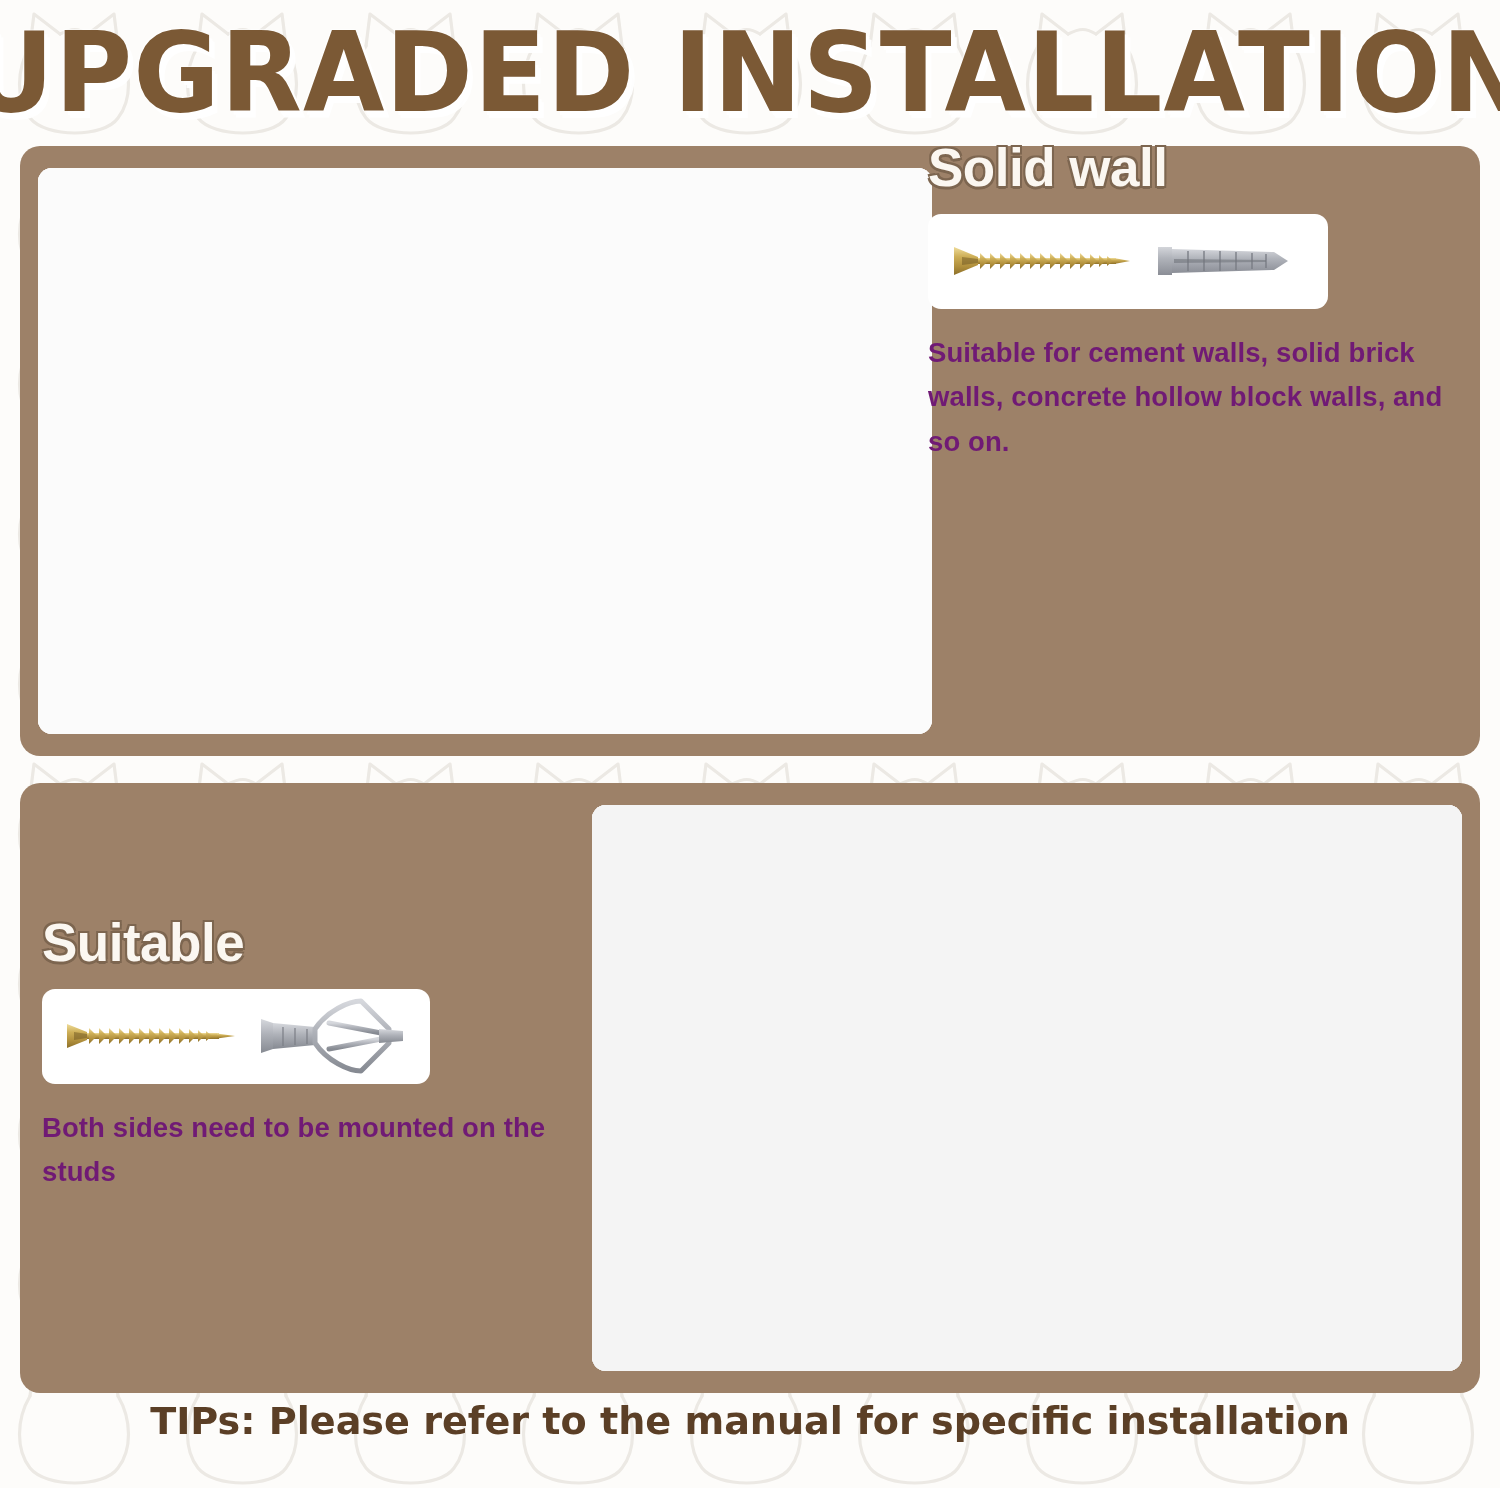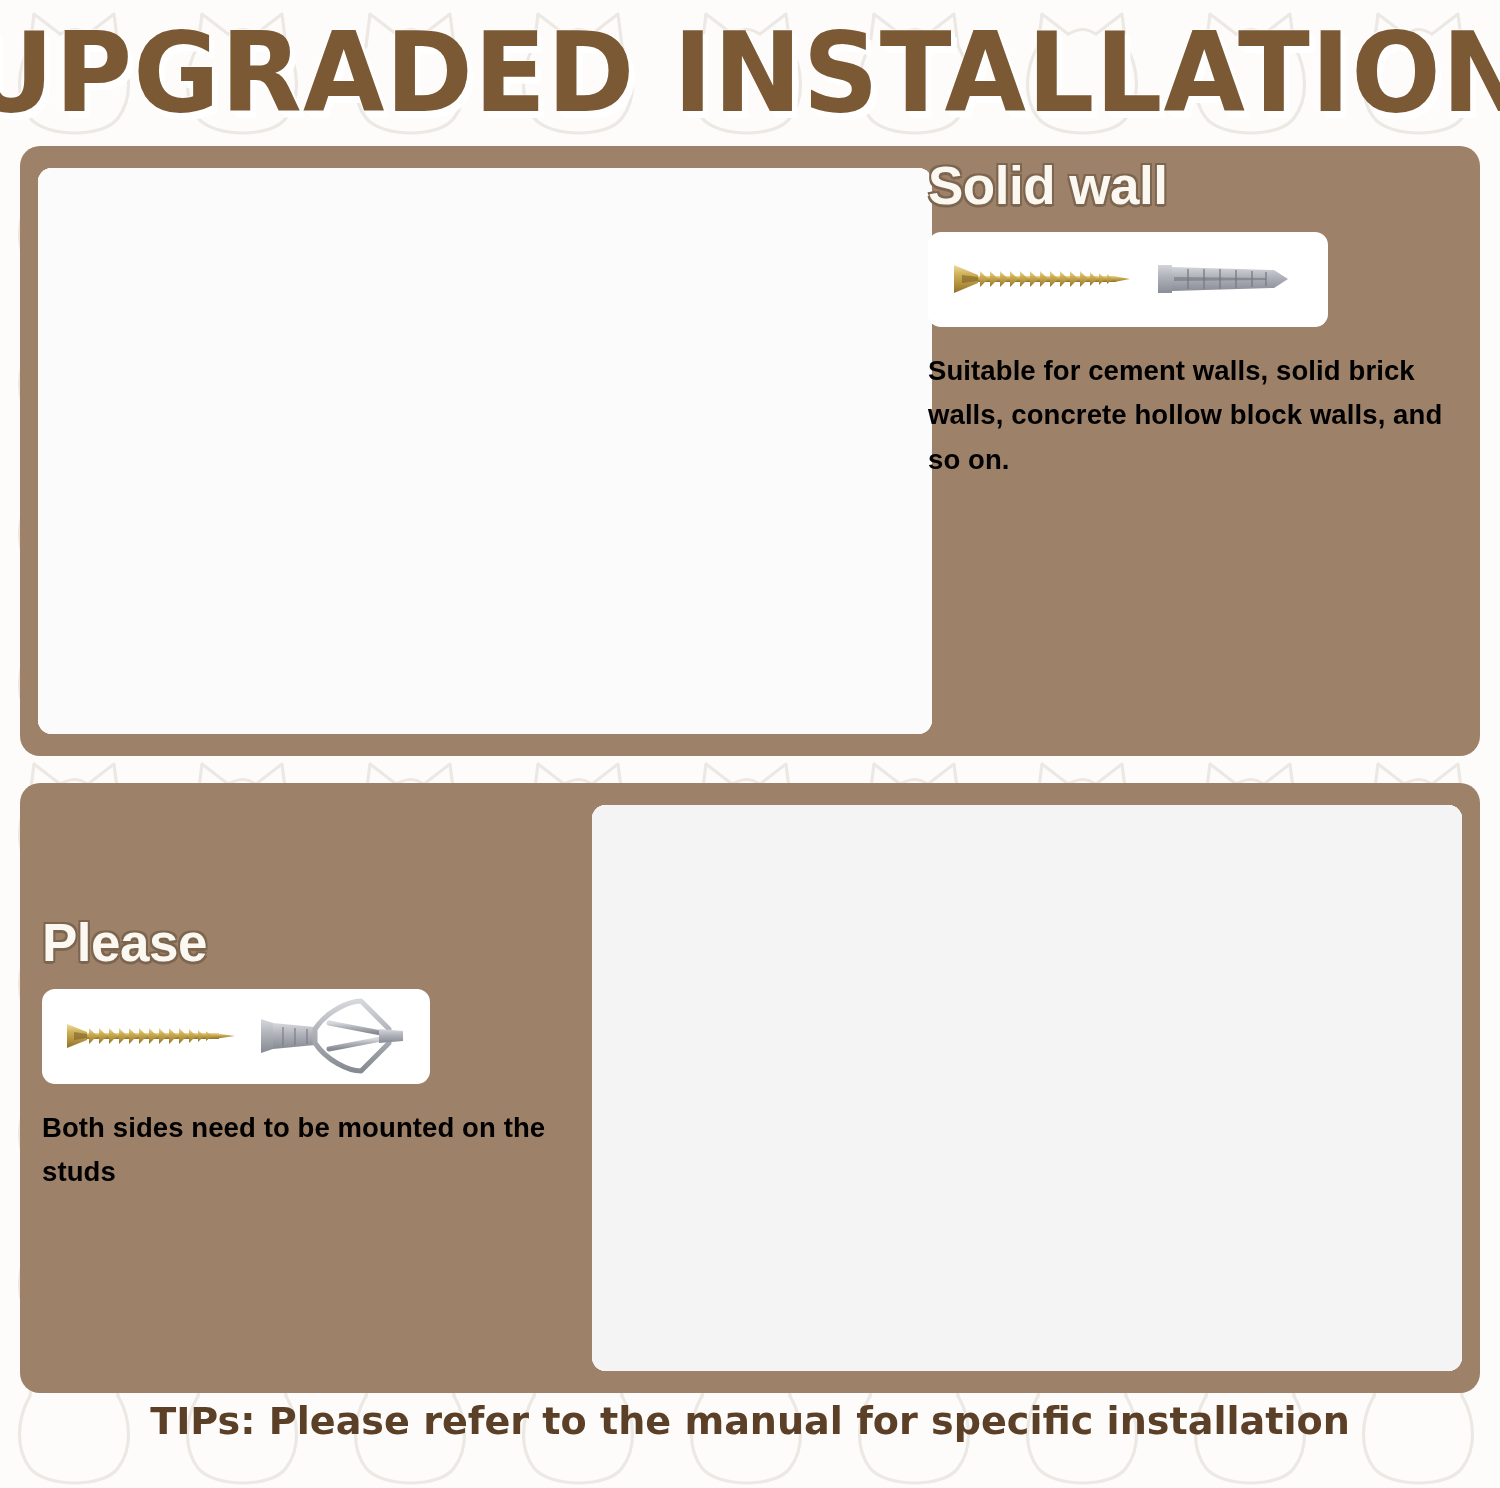--- a/index.html
+++ b/index.html
@@ -69,21 +69,21 @@
     position: absolute;
     border-radius: 14px;
     overflow: hidden;
     background: #ffffff;
   }
   #photo-solid { left: 18px; top: 22px;  width: 894px;  height: 566px; }
   #photo-dry   { left: 572px; top: 22px; width: 870px;  height: 566px; }
 
   
   .textcol { position: absolute; z-index: 4; }
-  #text-solid { left: 928px; top: 158px; width: 532px; }
+  #text-solid { left: 928px; top: 140px; width: 532px; }
   #text-dry   { left: 42px;  top: 915px; width: 506px; }
 
   .heading {
     font-size: 53px;
     font-weight: bold;
     line-height: 1.05;
     color: #fbf7f1;
     letter-spacing: -0.5px;
     text-shadow:
        2px 2px 0 #7d6650,
@@ -104,21 +104,21 @@
     padding: 0 16px;
     margin-bottom: 22px;
   }
   #card-solid { width: 400px; }
   #card-dry   { width: 388px; }
 
   .body-text {
     font-size: 27.5px;
     font-weight: bold;
     line-height: 1.62;
-    color: #000000;
+    color: #701a75;
     letter-spacing: 0.1px;
   }
 
   
   .tip {
     position: absolute;
     left: 0; top: 1400px;
     width: 1500px;
     text-align: center;
     z-index: 3;
@@ -394,21 +394,21 @@
           <circle cx="727" cy="340" r="4.5" fill="#d2d2d2"></circle>
           <circle cx="805" cy="340" r="4.5" fill="#d2d2d2"></circle>
           <circle cx="727" cy="498" r="4.5" fill="#d2d2d2"></circle>
           <circle cx="805" cy="498" r="4.5" fill="#d2d2d2"></circle>
         </g>
       </svg>
     </div>
   </div>
 
   <div class="textcol" id="text-dry">
-    <div class="heading">Please</div>
+    <div class="heading">Suitable</div>
 
     <div class="hardware-card" id="card-dry">
 
       <svg width="178" height="40" viewBox="0 0 178 40">
         <path d="M2 8 L22 16 L22 24 L2 32 Z" fill="url(#goldA)"></path>
         <path d="M9 16 L22 18 L22 22 L9 24 Z" fill="#6d5521" opacity="0.5"></path>
         <rect x="22" y="17" width="132" height="6" fill="url(#goldA)"></rect>
         <g fill="url(#goldA)">
           <path d="M24 12 L32 20 L24 28 Z"></path>
             <path d="M34 12 L42 20 L34 28 Z"></path>

